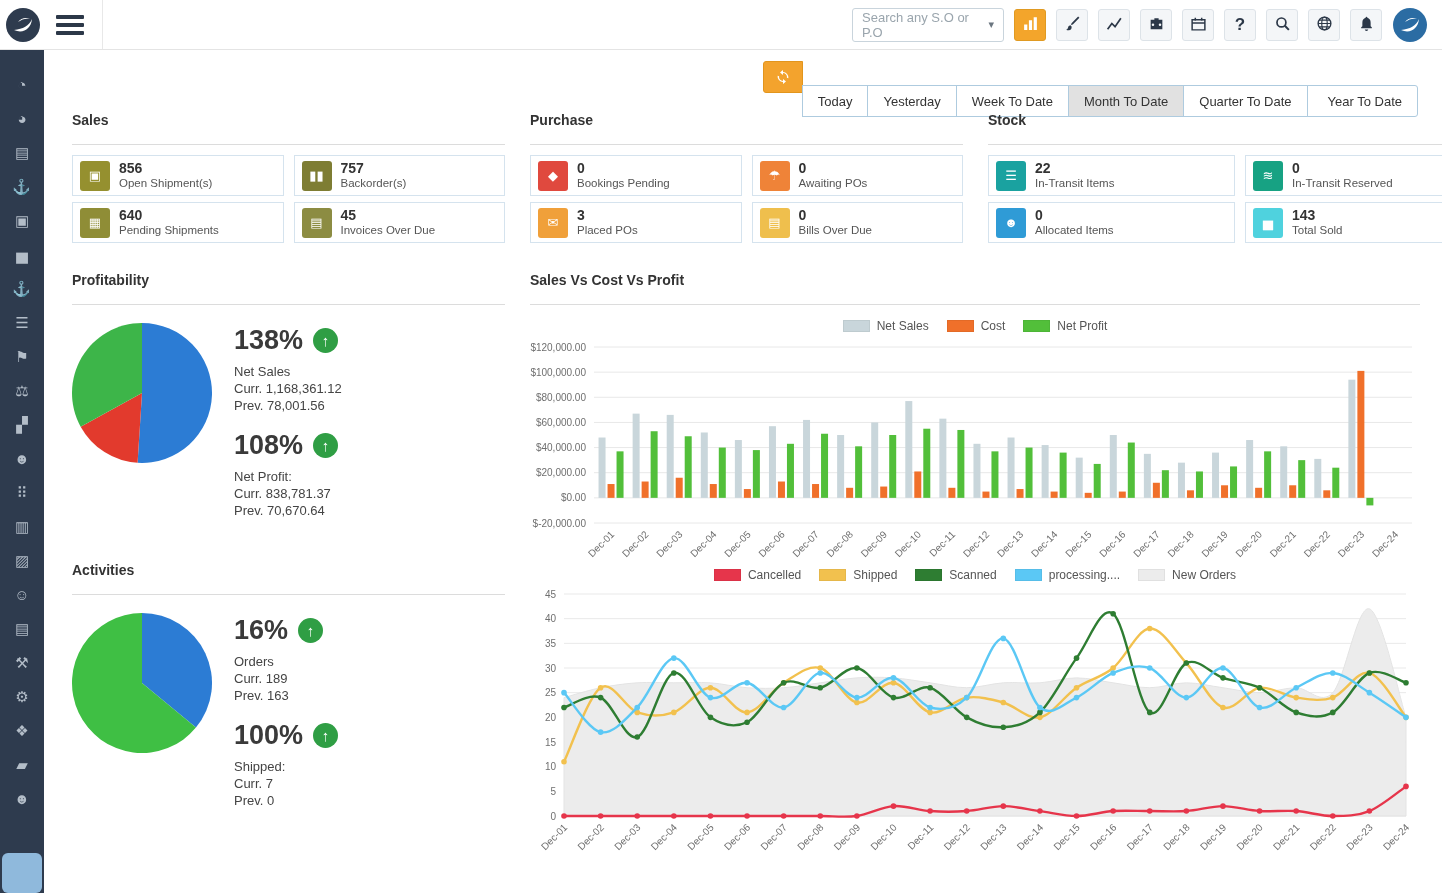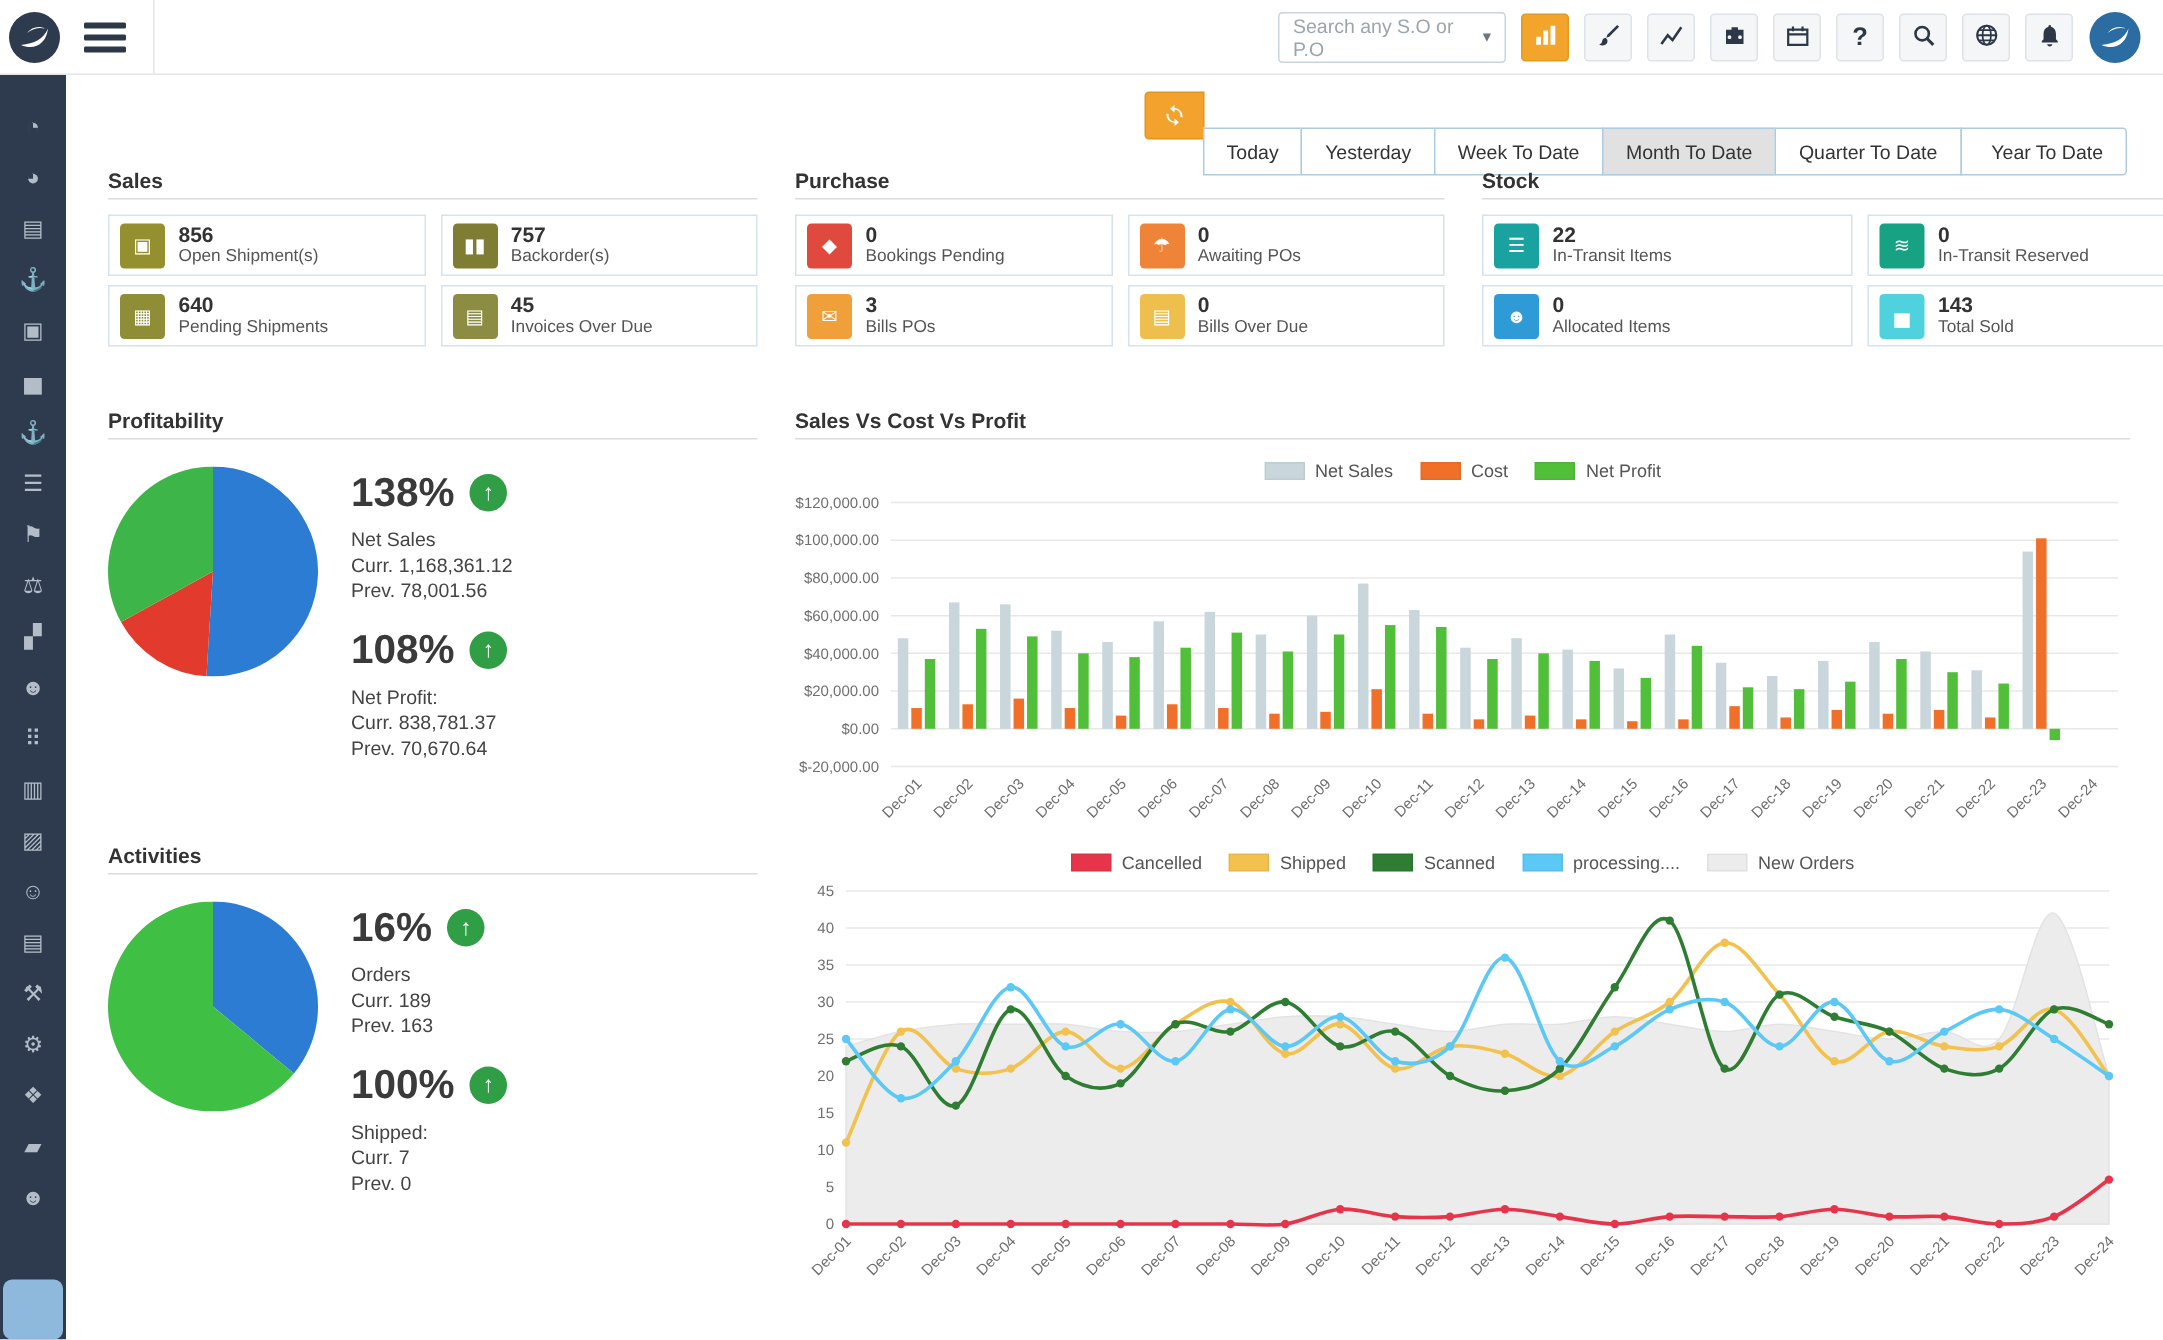--- a/index.html
+++ b/index.html
@@ -44,21 +44,21 @@
   .tab.active{background:#e1e1e1;}
   .tab:last-child{border-radius:0 3px 3px 0;padding-left:20px;}
   .panel{position:absolute;}
   .p-sales{left:28px;top:62px;width:433px;}
   .p-purchase{left:486px;top:62px;width:433px;}
   .p-stock{left:944px;top:62px;width:504px;}
   .p-profit{left:28px;top:222px;width:433px;}
   .p-barchart{left:486px;top:222px;width:890px;}
   .p-activities{left:28px;top:512px;width:433px;}
   .p-linechart{left:486px;top:512px;width:890px;}
-  .panel-title{font-size:14px;font-weight:600;color:#333;padding-bottom:4px;
+  .panel-title{font-size:14px;font-weight:600;color:#333;padding-bottom:16px;
                border-bottom:1px solid #dcdcdc;margin-bottom:10px;}
   
   .cards{display:grid;grid-template-columns:1fr 1fr;gap:6px 10px;}
   .card{display:flex;align-items:center;gap:9px;border:1px solid #d5e3ee;background:#fff;
         padding:4px 7px;height:41px;box-sizing:border-box;cursor:pointer;}
   .card-icon{flex:0 0 30px;width:30px;height:30px;border-radius:3px;color:#fff;display:flex;
              align-items:center;justify-content:center;font-size:13px;}
   .card-text{display:flex;flex-direction:column;justify-content:center;line-height:1.2;}
   .card-value{font-size:14px;font-weight:700;color:#333;}
   .card-label{font-size:11.5px;color:#555;}
@@ -253,21 +253,21 @@
           <span class="card-icon" style="background: rgb(239, 131, 56);">☂</span>
           <div class="card-text">
             <div class="card-value">0</div>
             <div class="card-label">Awaiting POs</div>
           </div>
         </div>
         <div class="card">
           <span class="card-icon" style="background: rgb(240, 160, 58);">✉</span>
           <div class="card-text">
             <div class="card-value">3</div>
-            <div class="card-label">Bills POs</div>
+            <div class="card-label">Placed POs</div>
           </div>
         </div>
         <div class="card">
           <span class="card-icon" style="background: rgb(239, 191, 77);">▤</span>
           <div class="card-text">
             <div class="card-value">0</div>
             <div class="card-label">Bills Over Due</div>
           </div>
         </div>
       </div>

